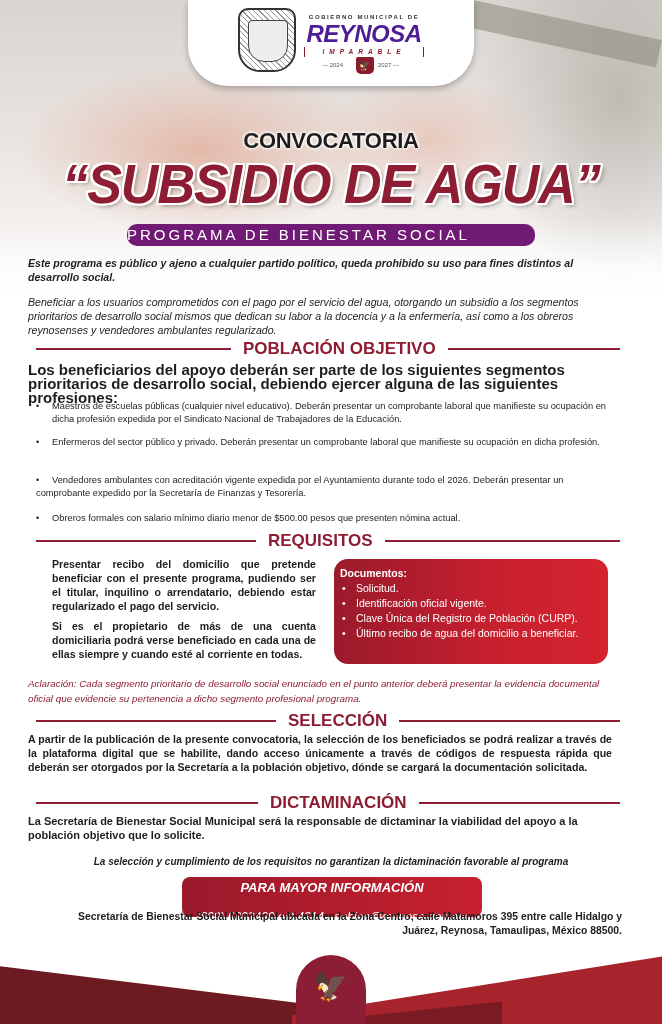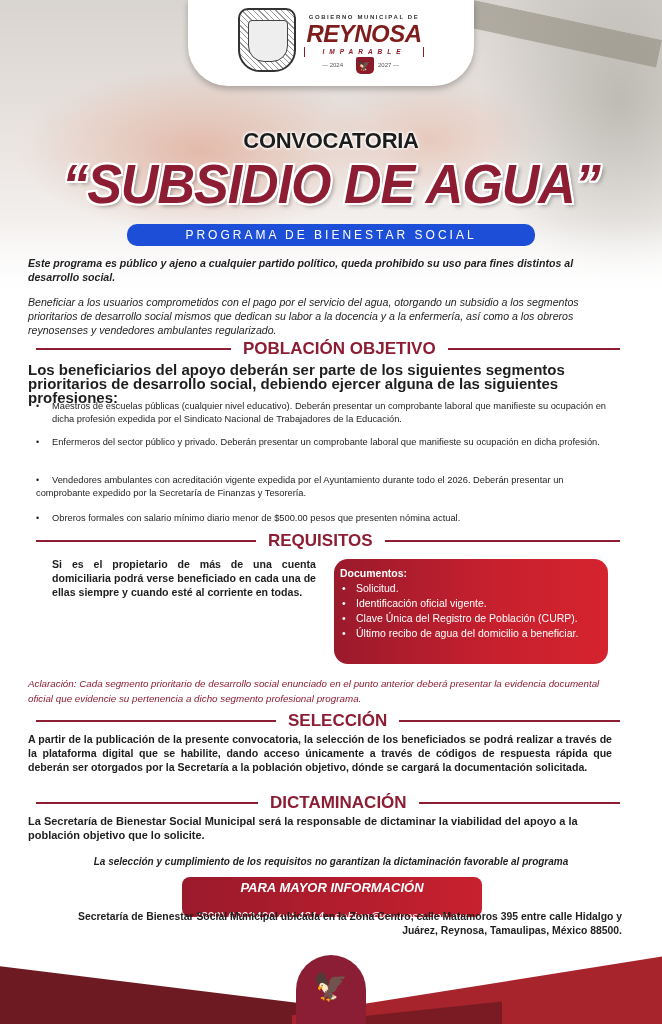--- a/index.html
+++ b/index.html
@@ -38,21 +38,21 @@
   .crest::after {
     content: ""; position: absolute; left: 8px; top: 10px; width: 38px; height: 40px;
     border: 1.5px solid #444; border-radius: 4px 4px 16px 16px; background: #eee;
   }
   .gov-line {
     position: absolute; left: 304px; top: 14px; width: 120px; text-align: center;
     font-size: 6px; letter-spacing: 1.6px; font-weight: bold; color: #333;
   }
   .reynosa {
     position: absolute; left: 300px; top: 20px; width: 128px; text-align: center;
-    font-size: 24px; font-weight: bold; font-style: italic; color: #7f1d1d; letter-spacing: -0.5px;
+    font-size: 24px; font-weight: bold; font-style: italic; color: #4c1d95; letter-spacing: -0.5px;
   }
   .imparable {
     position: absolute; left: 304px; top: 47px; width: 120px; height: 10px; text-align: center;
     font-size: 6.5px; letter-spacing: 5px; font-weight: bold; font-style: italic; color: #8b1a2b;
     border-left: 1.5px solid #8b1a2b; border-right: 1.5px solid #8b1a2b;
     line-height: 10px;
   }
   .period-left { position: absolute; left: 322px; top: 62px; font-size: 6px; color: #555; }
   .period-right { position: absolute; left: 378px; top: 62px; font-size: 6px; color: #555; }
   .eagle-badge {
@@ -70,22 +70,22 @@
     position: absolute; left: 0; top: 152px; width: 662px; text-align: center;
     font-size: 52px; font-weight: bold; font-style: italic; color: #8c1d33;
     letter-spacing: -1px; line-height: 64px;
     text-shadow: 2px 0 0 #fff, -2px 0 0 #fff, 0 2px 0 #fff, 0 -2px 0 #fff,
                  2px 2px 0 #fff, -2px -2px 0 #fff, 2px -2px 0 #fff, -2px 2px 0 #fff,
                  3px 3px 4px rgba(0,0,0,0.35);
     transform: scaleY(1.05);
   }
   .program-band {
     position: absolute; left: 127px; top: 224px; width: 408px; height: 22px;
-    background: #1d4ed8; border-radius: 10px 10px 10px 10px;
-    color: #fff; text-align: center; font-size: 12px; letter-spacing: 3px; line-height: 22px;
+    background: #701a75; border-radius: 10px 10px 10px 10px;
+    color: #fff; text-align: left; font-size: 15px; letter-spacing: 3px; line-height: 22px;
   }
 
   .content { position: absolute; left: 28px; width: 584px; font-size: 10.6px; line-height: 14px; }
   .disclaimer { top: 256px; font-weight: bold; font-style: italic; }
   .intro { top: 295px; font-style: italic; }
 
   .section-head {
     position: absolute; left: 36px; width: 584px; height: 20px;
     display: flex; align-items: center; gap: 12px;
   }
@@ -105,21 +105,21 @@
   .bullets .item { position: absolute; left: 0; width: 580px; }
   .bullets .dot { position: absolute; left: 0; top: 0; font-size: 9px; }
   .bullets .txt { display: block; padding-left: 16px; }
   .bullets .item.hang .txt { padding-left: 0; text-indent: 16px; }
   .b1 { top: 400px; }
   .b2 { top: 436px; }
   .b3 { top: 474px; }
   .b4 { top: 512px; }
 
   .req-left { position: absolute; left: 52px; top: 557px; width: 264px; font-size: 10.6px; line-height: 14px; font-weight: bold; text-align: justify; }
-  .req-left p + p { margin-top: 6px; margin-left: 32px; }
+  .req-left p + p { margin-top: 6px; }
   .docs-box {
     position: absolute; left: 334px; top: 559px; width: 274px; height: 105px;
     border-radius: 14px;
     background: linear-gradient(90deg, #9a1a2c 0%, #c8202e 60%, #d5232f 100%);
     color: #fff; padding: 8px 8px 0 6px;
   }
   .docs-title { font-size: 10.5px; font-weight: bold; margin-bottom: 2px; }
   .docs-list { list-style: none; font-size: 10.5px; line-height: 15px; }
   .docs-list li { position: relative; padding-left: 16px; }
   .docs-list li::before { content: "•"; position: absolute; left: 2px; top: 0; }
@@ -207,20 +207,21 @@
   </div>
 </div>
 
 <div class="section-head head-req">
   <span class="rule left"></span>
   <span class="title">REQUISITOS</span>
   <span class="rule"></span>
 </div>
 
 <div class="req-left">
+  <p>Presentar recibo del domicilio que pretende beneficiar con el presente programa, pudiendo ser el titular, inquilino o arrendatario, debiendo estar regularizado el pago del servicio.</p>
   <p>Si es el propietario de más de una cuenta domiciliaria podrá verse beneficiado en cada una de ellas siempre y cuando esté al corriente en todas.</p>
 </div>
 
 <div class="docs-box">
   <div class="docs-title">Documentos:</div>
   <ul class="docs-list">
     <li>Solicitud.</li>
     <li>Identificación oficial vigente.</li>
     <li>Clave Única del Registro  de Población (CURP).</li>
     <li>Último recibo de agua del domicilio a beneficiar.</li>

